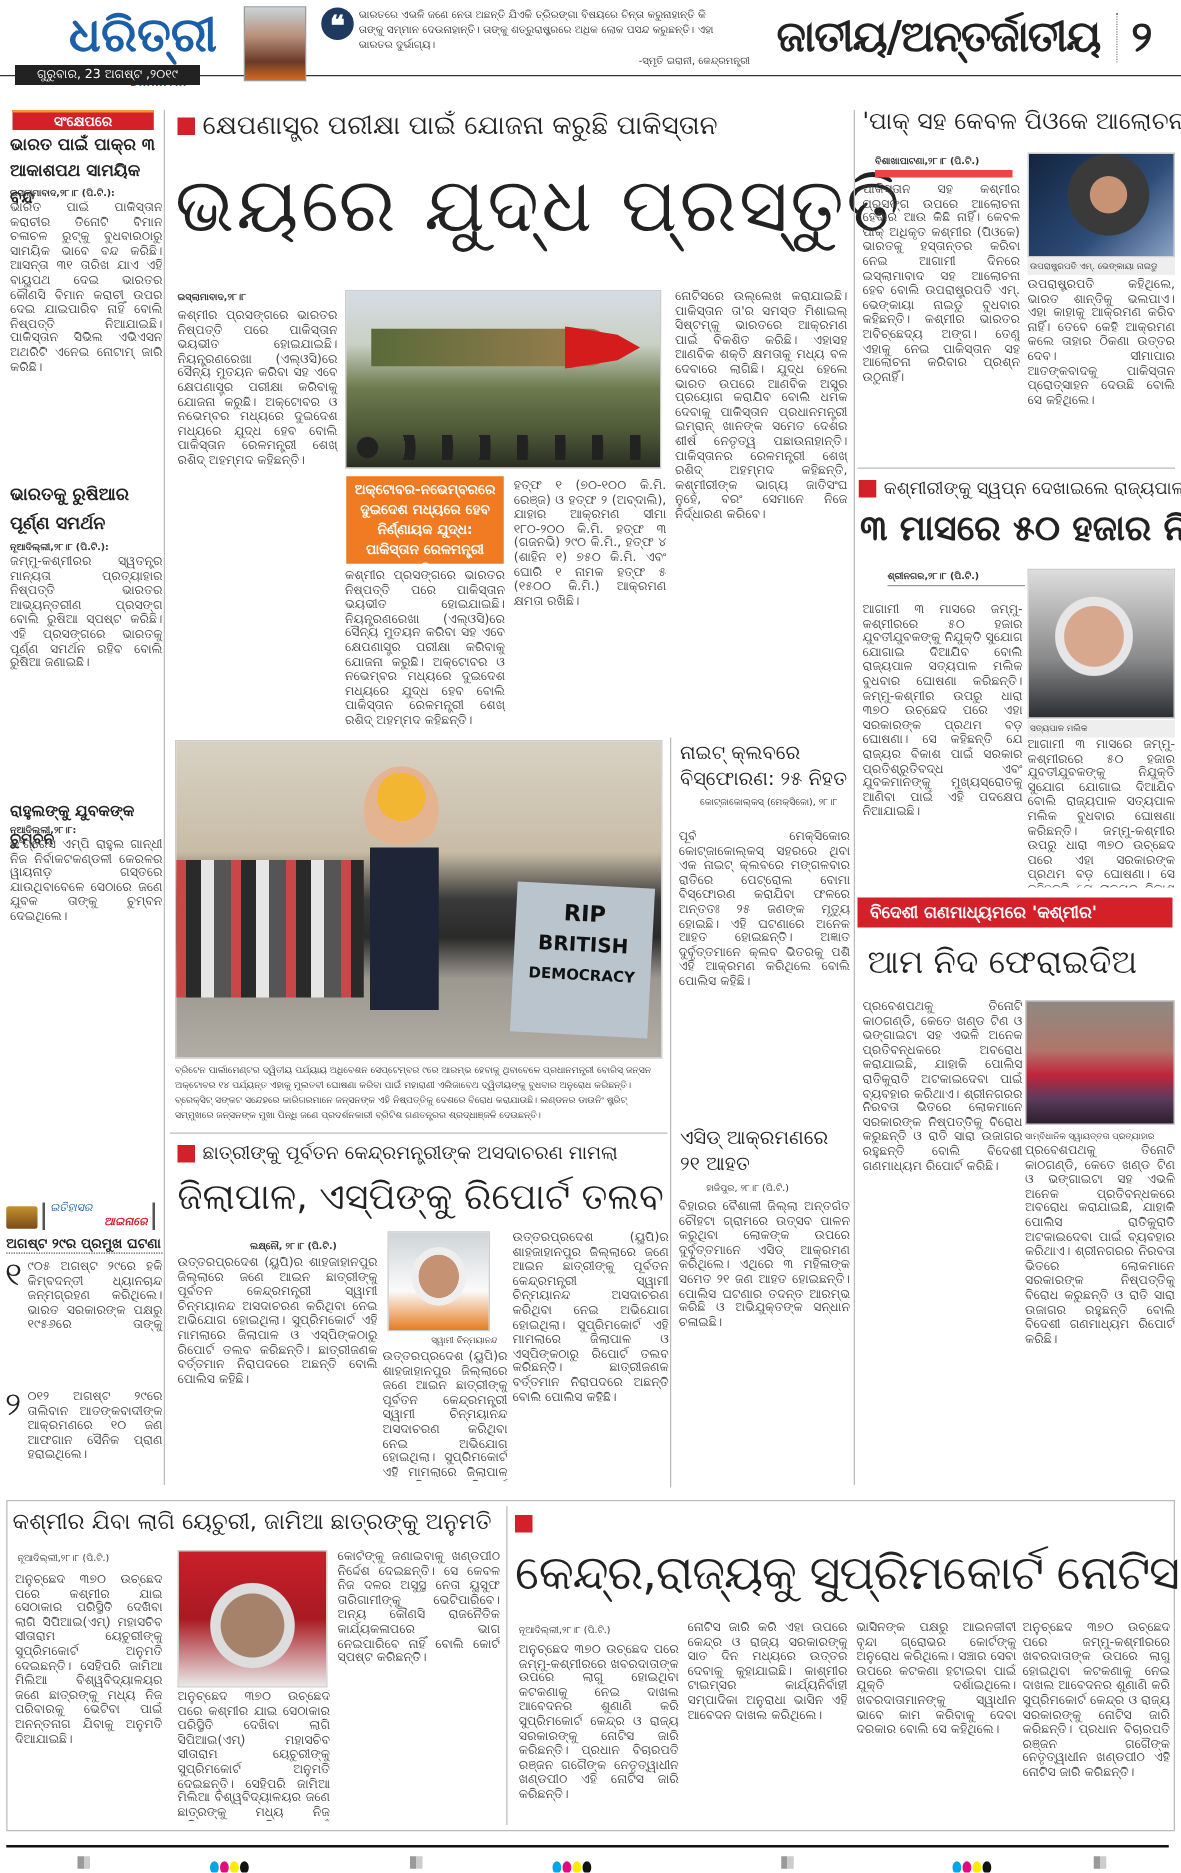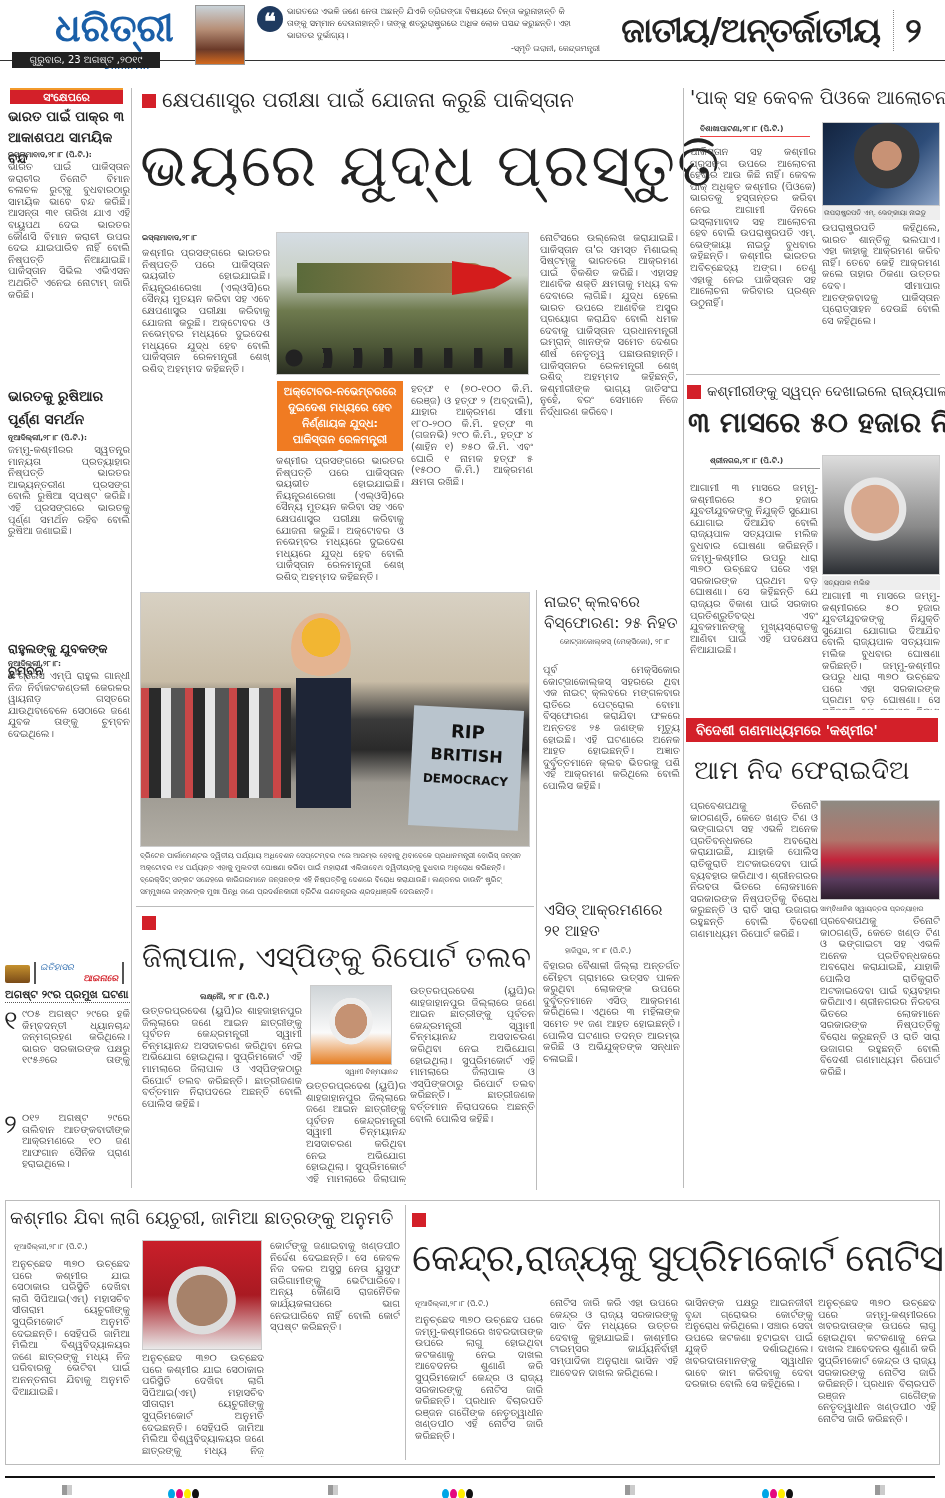--- a/index.html
+++ b/index.html
@@ -83,21 +83,21 @@
   <div style="position:absolute;left:175px;top:28px;width:60px;height:34px;background:#d41c1c;clip-path:polygon(0 0,70% 20%,100% 50%,70% 80%,0 100%)"></div>
   <div style="position:absolute;left:5px;top:115px;width:240px;height:20px;background:repeating-radial-gradient(circle at 12px 10px,#222 0 8px,transparent 9px 30px)"></div>
 </div>
 <div class="abs orange-box">ଅକ୍ଟୋବର-ନଭେମ୍ବରରେ ଦୁଇଦେଶ ମଧ୍ୟରେ ହେବ ନିର୍ଣ୍ଣାୟକ ଯୁଦ୍ଧ: ପାକିସ୍ତାନ ରେଳମନ୍ତ୍ରୀ ରଶିଦ୍</div>
 <div class="abs small-text" style="left:276px;top:455px;width:128px;height:130px">କଶ୍ମୀର ପ୍ରସଙ୍ଗରେ ଭାରତର ନିଷ୍ପତ୍ତି ପରେ ପାକିସ୍ତାନ ଭୟଭୀତ ହୋଇଯାଇଛି। ନିୟନ୍ତ୍ରଣରେଖା (ଏଲ୍‌ଓସି)ରେ ସୈନ୍ୟ ମୁତୟନ କରିବା ସହ ଏବେ କ୍ଷେପଣାସ୍ତ୍ର ପରୀକ୍ଷା କରିବାକୁ ଯୋଜନା କରୁଛି। ଅକ୍ଟୋବର ଓ ନଭେମ୍ବର ମଧ୍ୟରେ ଦୁଇଦେଶ ମଧ୍ୟରେ ଯୁଦ୍ଧ ହେବ ବୋଲି ପାକିସ୍ତାନ ରେଳମନ୍ତ୍ରୀ ଶେଖ୍ ରଶିଦ୍ ଅହମ୍ମଦ କହିଛନ୍ତି।</div>
 <div class="abs small-text" style="left:411px;top:383px;width:122px;height:200px">ହତ୍‌ଫ ୧ (୭୦-୧୦୦ କି.ମି. ରେଞ୍ଜ) ଓ ହତ୍‌ଫ ୨ (ଅବ୍‌ଦାଲି), ଯାହାର ଆକ୍ରମଣ ସୀମା ୧୮୦-୨୦୦ କି.ମି. ହତ୍‌ଫ ୩ (ଗଜନଭି) ୨୯୦ କି.ମି., ହତ୍‌ଫ ୪ (ଶାହିନ ୧) ୭୫୦ କି.ମି. ଏବଂ ଘୋରି ୧ ନାମକ ହତ୍‌ଫ ୫ (୧୫୦୦ କି.ମି.) ଆକ୍ରମଣ କ୍ଷମତା ରଖିଛି।</div>
 <div class="abs small-text" style="left:540px;top:232px;width:138px;height:352px">ନୋଟିସରେ ଉଲ୍ଲେଖ କରାଯାଇଛି। ପାକିସ୍ତାନ ତା'ର ସମସ୍ତ ମିଶାଇଲ୍ ସିଷ୍ଟମ୍‌କୁ ଭାରତରେ ଆକ୍ରମଣ ପାଇଁ ବିକଶିତ କରିଛି। ଏହାସହ ଆଣବିକ ଶକ୍ତି କ୍ଷମତାକୁ ମଧ୍ୟ ବଳ ଦେବାରେ ଲାଗିଛି। ଯୁଦ୍ଧ ହେଲେ ଭାରତ ଉପରେ ଆଣବିକ ଅସ୍ତ୍ର ପ୍ରୟୋଗ କରାଯିବ ବୋଲି ଧମକ ଦେବାକୁ ପାକିସ୍ତାନ ପ୍ରଧାନମନ୍ତ୍ରୀ ଇମ୍ରାନ୍ ଖାନଙ୍କ ସମେତ ଦେଶର ଶୀର୍ଷ ନେତୃତ୍ୱ ପଛାଉନାହାନ୍ତି। ପାକିସ୍ତାନର ରେଳମନ୍ତ୍ରୀ ଶେଖ୍ ରଶିଦ୍ ଅହମ୍ମଦ କହିଛନ୍ତି, କଶ୍ମୀରୀଙ୍କ ଭାଗ୍ୟ ଜାତିସଂଘ ନୁହେଁ, ବରଂ ସେମାନେ ନିଜେ ନିର୍ଦ୍ଧାରଣ କରିବେ।</div>
 <div class="abs col-rule" style="left:683px;top:88px;height:1100px"></div>
 
 <div class="abs" style="left:690px;top:86px;width:250px;font-size:19px;white-space:nowrap">'ପାକ୍ ସହ କେବଳ ପିଓକେ ଆଲୋଚନା'</div>
-<div class="abs dateline" style="left:700px;top:124px;width:110px;border-bottom:1px solid #ef4444;padding-bottom:2px">ବିଶାଖାପାଟଣା,୨୮।୮ (ପି.ଟି.)</div>
+<div class="abs dateline" style="left:700px;top:124px;width:110px;border-bottom:6px solid #ef4444;padding-bottom:2px">ବିଶାଖାପାଟଣା,୨୮।୮ (ପି.ଟି.)</div>
 <div class="abs photo" style="left:822px;top:122px;width:118px;height:84px;background:radial-gradient(circle at 55% 40%,#c89275 0 18%,#3a3a3a 19% 40%,transparent 41%),linear-gradient(135deg,#13243f,#2d4c78 60%,#8ba3c6)"></div>
 <div class="abs caption" style="left:822px;top:206px;width:118px;background:#eee;font-size:7px;padding:1px 2px">ଉପରାଷ୍ଟ୍ରପତି ଏମ୍. ଭେଙ୍କାୟା ନାଇଡୁ</div>
 <div class="abs small-text" style="left:690px;top:146px;width:126px;height:225px">ପାକିସ୍ତାନ ସହ କଶ୍ମୀର ପ୍ରସଙ୍ଗ ଉପରେ ଆଲୋଚନା ହେବାର ଆଉ କିଛି ନାହିଁ। କେବଳ ପାକ୍ ଅଧିକୃତ କଶ୍ମୀର (ପିଓକେ) ଭାରତକୁ ହସ୍ତାନ୍ତର କରିବା ନେଇ ଆଗାମୀ ଦିନରେ ଇସ୍‌ଲାମାବାଦ ସହ ଆଲୋଚନା ହେବ ବୋଲି ଉପରାଷ୍ଟ୍ରପତି ଏମ୍. ଭେଙ୍କାୟା ନାଇଡୁ ବୁଧବାର କହିଛନ୍ତି। କଶ୍ମୀର ଭାରତର ଅବିଚ୍ଛେଦ୍ୟ ଅଙ୍ଗ। ତେଣୁ ଏହାକୁ ନେଇ ପାକିସ୍ତାନ ସହ ଆଲୋଚନା କରିବାର ପ୍ରଶ୍ନ ଉଠୁନାହିଁ।</div>
 <div class="abs small-text" style="left:822px;top:222px;width:118px;height:150px">ଉପରାଷ୍ଟ୍ରପତି କହିଥିଲେ, ଭାରତ ଶାନ୍ତିକୁ ଭଲପାଏ। ଏହା କାହାକୁ ଆକ୍ରମଣ କରିବ ନାହିଁ। ତେବେ କେହି ଆକ୍ରମଣ କଲେ ତାହାର ଠିକଣା ଉତ୍ତର ଦେବ। ସୀମାପାର ଆତଙ୍କବାଦକୁ ପାକିସ୍ତାନ ପ୍ରୋତ୍ସାହନ ଦେଉଛି ବୋଲି ସେ କହିଥିଲେ।</div>
 <div class="abs hrule" style="left:686px;top:374px;width:254px"></div>
 
 <div class="abs" style="left:687px;top:383px;width:255px;font-size:14px;white-space:nowrap"><span class="redsq"></span><span>କଶ୍ମୀରୀଙ୍କୁ ସ୍ୱପ୍ନ ଦେଖାଇଲେ ରାଜ୍ୟପାଳ</span></div>
 <div class="abs" style="left:688px;top:406px;width:255px;font-size:28px;font-weight:bold;white-space:nowrap">୩ ମାସରେ ୫୦ ହଜାର ନିଯୁକ୍ତି</div>
 <div class="abs dateline" style="left:710px;top:456px;width:110px;border-bottom:1px solid #999;padding-bottom:2px">ଶ୍ରୀନଗର,୨୮।୮ (ପି.ଟି.)</div>
 <div class="abs photo" style="left:822px;top:455px;width:118px;height:120px;background:radial-gradient(ellipse at 45% 45%,#d7a88e 0 26%,#e6e6e6 27% 34%,transparent 35%),linear-gradient(180deg,#ddd,#8a8a8a 60%,#2b2e33)"></div>
@@ -127,21 +127,21 @@
 <div class="abs small-text" style="left:543px;top:960px;width:137px;height:225px">ବିହାରର ବୈଶାଳୀ ଜିଲ୍ଲା ଅନ୍ତର୍ଗତ ଚୌହଟା ଗ୍ରାମରେ ଉତ୍ସବ ପାଳନ କରୁଥିବା ଲୋକଙ୍କ ଉପରେ ଦୁର୍ବୃତ୍ତମାନେ ଏସିଡ୍ ଆକ୍ରମଣ କରିଥିଲେ। ଏଥିରେ ୩ ମହିଳାଙ୍କ ସମେତ ୨୧ ଜଣ ଆହତ ହୋଇଛନ୍ତି। ପୋଲିସ ଘଟଣାର ତଦନ୍ତ ଆରମ୍ଭ କରିଛି ଓ ଅଭିଯୁକ୍ତଙ୍କ ସନ୍ଧାନ ଚଳାଇଛି।</div>
 
 <div class="abs red-banner">ବିଦେଶୀ ଗଣମାଧ୍ୟମରେ 'କଶ୍ମୀର'</div>
 <div class="abs" style="left:694px;top:755px;width:250px;font-size:26px;white-space:nowrap">ଆମ ନିଦ ଫେରାଇଦିଅ</div>
 <div class="abs small-text" style="left:690px;top:800px;width:128px;height:385px">ପ୍ରବେଶପଥକୁ ତିନୋଟି କାଠଗଣ୍ଡି, କେତେ ଖଣ୍ଡ ଟିଣ ଓ ଭଙ୍ଗାଇଟା ସହ ଏଭଳି ଅନେକ ପ୍ରତିବନ୍ଧକରେ ଅବରୋଧ କରାଯାଇଛି, ଯାହାକି ପୋଲିସ ରାତିକୁରାତି ଅଟକାଇଦେବା ପାଇଁ ବ୍ୟବହାର କରିଥାଏ। ଶ୍ରୀନଗରର ନିରବତା ଭିତରେ ଲୋକମାନେ ସରକାରଙ୍କ ନିଷ୍ପତ୍ତିକୁ ବିରୋଧ କରୁଛନ୍ତି ଓ ରାତି ସାରା ଉଜାଗର ରହୁଛନ୍ତି ବୋଲି ବିଦେଶୀ ଗଣମାଧ୍ୟମ ରିପୋର୍ଟ କରିଛି।</div>
 <div class="abs photo" style="left:820px;top:800px;width:120px;height:100px;background:linear-gradient(180deg,#8e8a82 0%,#b0756b 40%,#c2253b 60%,#5a3b5d 80%,#2c1f2c 100%)"></div>
 <div class="abs caption" style="left:820px;top:903px;width:120px;font-size:7px">ସାମ୍ବିଧାନିକ ସ୍ୱାୟତ୍ତତା ପ୍ରତ୍ୟାହାର</div>
 <div class="abs small-text" style="left:820px;top:915px;width:120px;height:270px">ପ୍ରବେଶପଥକୁ ତିନୋଟି କାଠଗଣ୍ଡି, କେତେ ଖଣ୍ଡ ଟିଣ ଓ ଭଙ୍ଗାଇଟା ସହ ଏଭଳି ଅନେକ ପ୍ରତିବନ୍ଧକରେ ଅବରୋଧ କରାଯାଇଛି, ଯାହାକି ପୋଲିସ ରାତିକୁରାତି ଅଟକାଇଦେବା ପାଇଁ ବ୍ୟବହାର କରିଥାଏ। ଶ୍ରୀନଗରର ନିରବତା ଭିତରେ ଲୋକମାନେ ସରକାରଙ୍କ ନିଷ୍ପତ୍ତିକୁ ବିରୋଧ କରୁଛନ୍ତି ଓ ରାତି ସାରା ଉଜାଗର ରହୁଛନ୍ତି ବୋଲି ବିଦେଶୀ ଗଣମାଧ୍ୟମ ରିପୋର୍ଟ କରିଛି।</div>
 
 <div class="abs hrule" style="left:136px;top:906px;width:398px"></div>
-<div class="abs" style="left:142px;top:913px;width:395px;font-size:15px;white-space:nowrap"><span class="redsq"></span></div>
+<div class="abs" style="left:142px;top:913px;width:395px;font-size:15px;white-space:nowrap"><span class="redsq"></span><span>ଛାତ୍ରୀଙ୍କୁ ପୂର୍ବତନ କେନ୍ଦ୍ରମନ୍ତ୍ରୀଙ୍କ ଅସଦାଚରଣ ମାମଲା</span></div>
 <div class="abs" style="left:142px;top:940px;width:395px;font-size:29px;white-space:nowrap">ଜିଲାପାଳ, ଏସ୍‌ପିଙ୍କୁ ରିପୋର୍ଟ ତଲବ</div>
 <div class="abs dateline" style="left:200px;top:992px;width:100px">ଲକ୍ଷ୍ନୌ, ୨୮।୮ (ପି.ଟି.)</div>
 <div class="abs photo" style="left:310px;top:985px;width:82px;height:80px;background:radial-gradient(ellipse at 50% 45%,#c59273 0 28%,#eee 29% 38%,transparent 39%),linear-gradient(180deg,#cfd4d7,#fafafa 60%,#e67e22)"></div>
 <div class="abs caption" style="left:345px;top:1066px;width:60px;font-size:7px">ସ୍ୱାମୀ ଚିନ୍ମୟାନନ୍ଦ</div>
 <div class="abs small-text" style="left:142px;top:1005px;width:160px;height:180px">ଉତ୍ତରପ୍ରଦେଶ (ୟୁପି)ର ଶାହଜାହାନପୁର ଜିଲ୍ଲାରେ ଜଣେ ଆଇନ ଛାତ୍ରୀଙ୍କୁ ପୂର୍ବତନ କେନ୍ଦ୍ରମନ୍ତ୍ରୀ ସ୍ୱାମୀ ଚିନ୍ମୟାନନ୍ଦ ଅସଦାଚରଣ କରିଥିବା ନେଇ ଅଭିଯୋଗ ହୋଇଥିଲା। ସୁପ୍ରିମକୋର୍ଟ ଏହି ମାମଲାରେ ଜିଲାପାଳ ଓ ଏସ୍‌ପିଙ୍କଠାରୁ ରିପୋର୍ଟ ତଲବ କରିଛନ୍ତି। ଛାତ୍ରୀଜଣକ ବର୍ତ୍ତମାନ ନିରାପଦରେ ଅଛନ୍ତି ବୋଲି ପୋଲିସ କହିଛି।</div>
 <div class="abs small-text" style="left:306px;top:1080px;width:100px;height:105px">ଉତ୍ତରପ୍ରଦେଶ (ୟୁପି)ର ଶାହଜାହାନପୁର ଜିଲ୍ଲାରେ ଜଣେ ଆଇନ ଛାତ୍ରୀଙ୍କୁ ପୂର୍ବତନ କେନ୍ଦ୍ରମନ୍ତ୍ରୀ ସ୍ୱାମୀ ଚିନ୍ମୟାନନ୍ଦ ଅସଦାଚରଣ କରିଥିବା ନେଇ ଅଭିଯୋଗ ହୋଇଥିଲା। ସୁପ୍ରିମକୋର୍ଟ ଏହି ମାମଲାରେ ଜିଲାପାଳ ଓ ଏସ୍‌ପିଙ୍କଠାରୁ ରିପୋର୍ଟ ତଲବ କରିଛନ୍ତି। ଛାତ୍ରୀଜଣକ ବର୍ତ୍ତମାନ ନିରାପଦରେ ଅଛନ୍ତି ବୋଲି ପୋଲିସ କହିଛି।</div>
 <div class="abs small-text" style="left:410px;top:985px;width:125px;height:200px">ଉତ୍ତରପ୍ରଦେଶ (ୟୁପି)ର ଶାହଜାହାନପୁର ଜିଲ୍ଲାରେ ଜଣେ ଆଇନ ଛାତ୍ରୀଙ୍କୁ ପୂର୍ବତନ କେନ୍ଦ୍ରମନ୍ତ୍ରୀ ସ୍ୱାମୀ ଚିନ୍ମୟାନନ୍ଦ ଅସଦାଚରଣ କରିଥିବା ନେଇ ଅଭିଯୋଗ ହୋଇଥିଲା। ସୁପ୍ରିମକୋର୍ଟ ଏହି ମାମଲାରେ ଜିଲାପାଳ ଓ ଏସ୍‌ପିଙ୍କଠାରୁ ରିପୋର୍ଟ ତଲବ କରିଛନ୍ତି। ଛାତ୍ରୀଜଣକ ବର୍ତ୍ତମାନ ନିରାପଦରେ ଅଛନ୍ତି ବୋଲି ପୋଲିସ କହିଛି।</div>
 
 <div class="abs bottom-box"></div>
 <div class="abs" style="left:10px;top:1207px;width:395px;font-size:18px;white-space:nowrap">କଶ୍ମୀର ଯିବା ଲାଗି ୟେଚୁରୀ, ଜାମିଆ ଛାତ୍ରଙ୍କୁ ଅନୁମତି</div>

